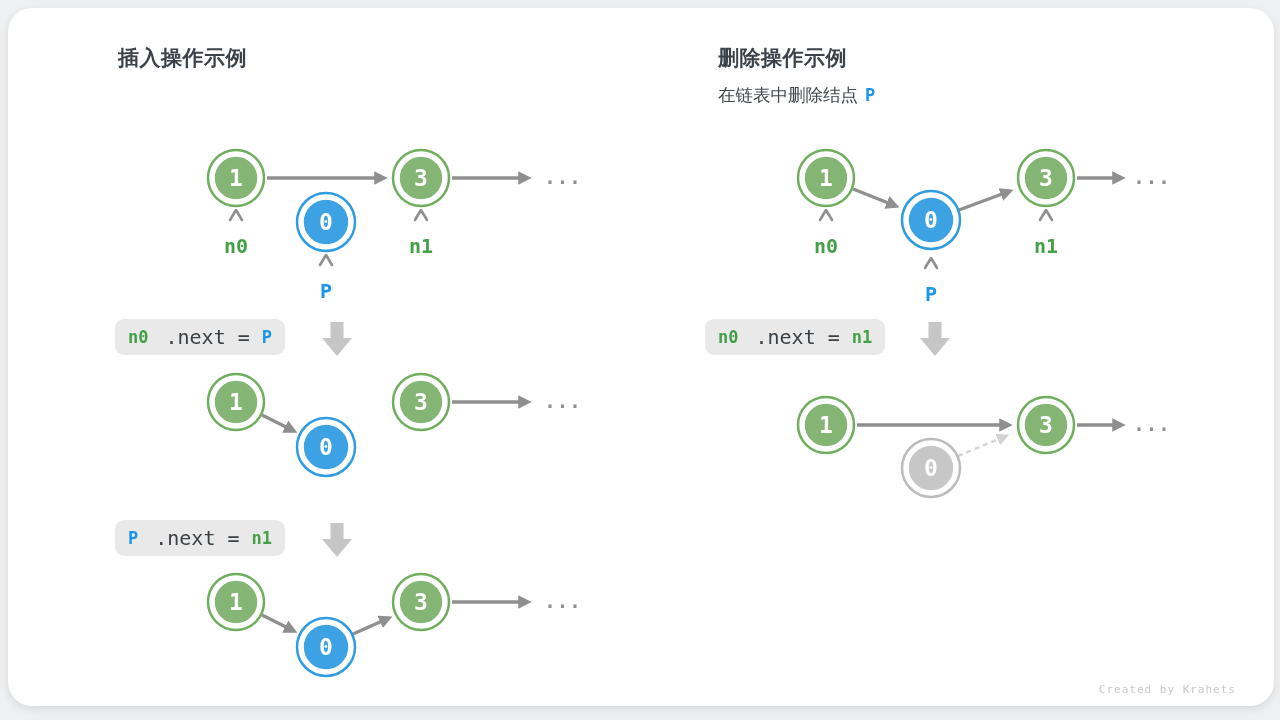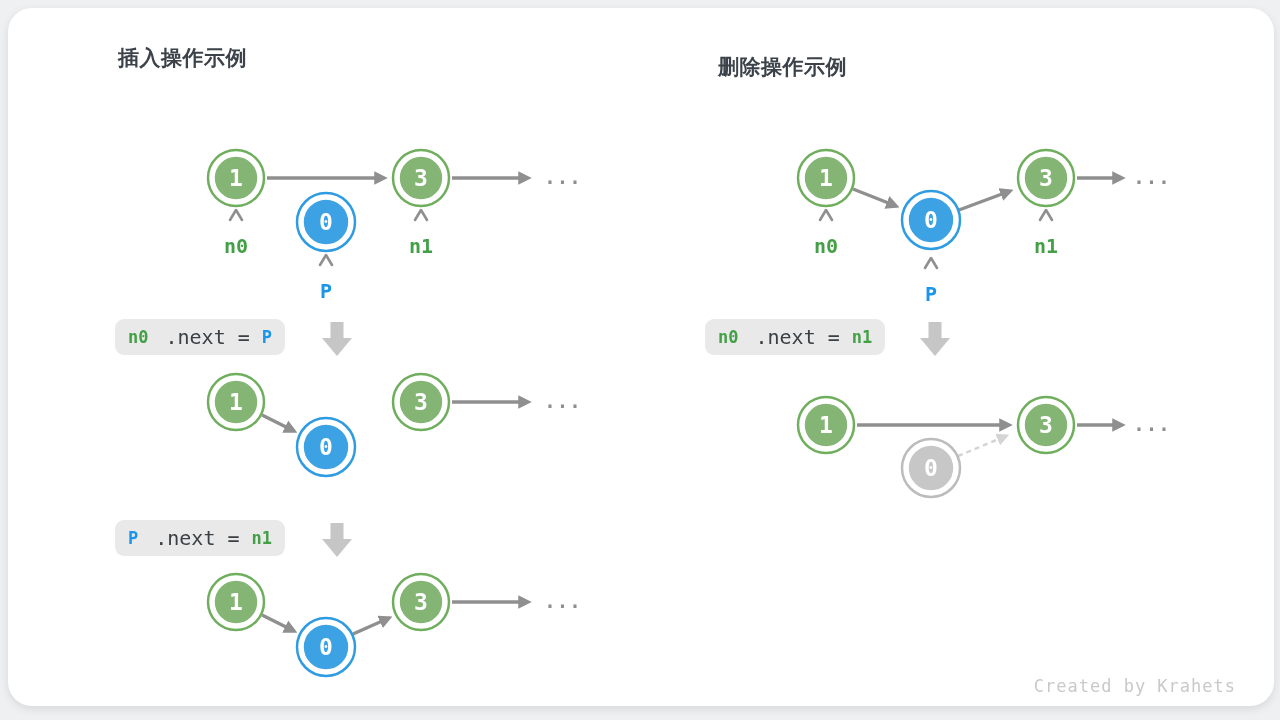--- a/index.html
+++ b/index.html
@@ -11,21 +11,21 @@
   }
   *{margin:0;padding:0;box-sizing:border-box;}
   html,body{width:1280px;height:720px;overflow:hidden;background:var(--page-bg);
     font-family:"Liberation Sans","DejaVu Sans",sans-serif;}
   .card{position:absolute;left:8px;top:8px;width:1266px;height:698px;background:var(--card-bg);
     border-radius:24px;box-shadow:0 3px 10px rgba(0,0,0,.10);}
   .overlay{position:absolute;left:0;top:0;width:1280px;height:720px;}
   svg.diagram{position:absolute;left:0;top:0;}
 
   .sec-title{position:absolute;font-size:21px;font-weight:700;color:var(--heading);letter-spacing:.5px;}
-  .t-left{left:118px;top:44px;} .t-right{left:718px;top:53px;font-family:Liberation Mono, monospace;}
+  .t-left{left:118px;top:44px;} .t-right{left:718px;top:44px;font-family:Liberation Mono, monospace;}
   .subtitle{position:absolute;font-size:17.5px;color:var(--body-text);white-space:nowrap;}
   .s-left{left:118px;top:83px;} .s-right{left:718px;top:83px;}
   .tok{font-family:"DejaVu Sans Mono","Liberation Mono",monospace;font-weight:700;font-size:17px;margin:0 7px;}
   .tok.green{color:var(--green-token);} .tok.blue{color:var(--blue-token);}
 
   .codebox{position:absolute;height:36px;display:inline-flex;align-items:center;
     background:var(--code-bg);border-radius:9px;padding:0 13px;white-space:pre;
     font-family:"DejaVu Sans Mono","Liberation Mono",monospace;font-size:20px;}
   .codebox .cd-a,.codebox .cd-c{font-weight:700;}
   .codebox .cd-b{color:var(--code-text);margin-left:17px;}
@@ -43,32 +43,33 @@
   .edge.dashed{stroke:var(--arrow-light);stroke-width:2.5;stroke-dasharray:5 4;}
   .caret{stroke:var(--arrow-gray);stroke-width:2.6;fill:none;stroke-linecap:round;stroke-linejoin:round;}
   .lbl{font-family:"DejaVu Sans Mono","Liberation Mono",monospace;font-size:20px;font-weight:700;text-anchor:middle;}
   .lbl.green{fill:var(--green-token);} .lbl.blue{fill:var(--blue-token);}
   .dots{font-family:"DejaVu Sans Mono","Liberation Mono",monospace;font-size:19px;font-weight:700;
     fill:var(--arrow-gray);text-anchor:middle;letter-spacing:1px;}
   .blockarrow{fill:var(--block-arrow);}
   #ah-gray{fill:var(--arrow-gray);} #ah-light{fill:var(--arrow-light);}
 
   .credit{position:absolute;right:44px;bottom:24px;font-family:"DejaVu Sans Mono","Liberation Mono",monospace;
-    font-size:17px;color:var(--credit-text);letter-spacing:1px;margin-top:24px;}
+    font-size:11px;color:var(--credit-text);letter-spacing:1px;margin-top:24px;}
 </style>
 </head>
 <body>
 
 <div class="card"></div>
 
 <div class="overlay">
 
   <div class="sec-title t-left">插入操作示例</div>
 
   <div class="sec-title t-right">删除操作示例</div>
+  <div class="subtitle s-right"><span>在链表中删除结点</span><span class="tok blue">P</span></div>
 
   <div class="codebox cb-1"><span class="cd-a tok green" style="margin:0">n0</span><span class="cd-b">.next = </span><span class="cd-c tok blue" style="margin:0">P</span></div>
 
   <div class="codebox cb-2"><span class="cd-a tok blue" style="margin:0">P</span><span class="cd-b">.next = </span><span class="cd-c tok green" style="margin:0">n1</span></div>
 
   <div class="codebox cb-3"><span class="cd-a tok green" style="margin:0">n0</span><span class="cd-b">.next = </span><span class="cd-c tok green" style="margin:0">n1</span></div>
 
   <svg class="diagram" width="1280" height="720" viewBox="0 0 1280 720">
     <defs>
       <marker id="ah-gray" viewBox="0 0 9 9" refX="6.5" refY="4.5" markerWidth="4.1" markerHeight="4.1" orient="auto">

